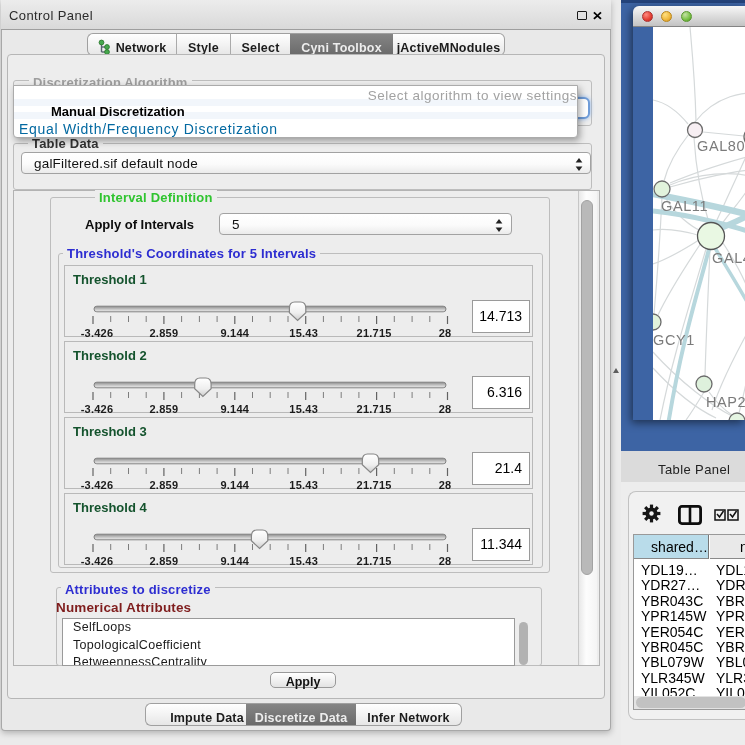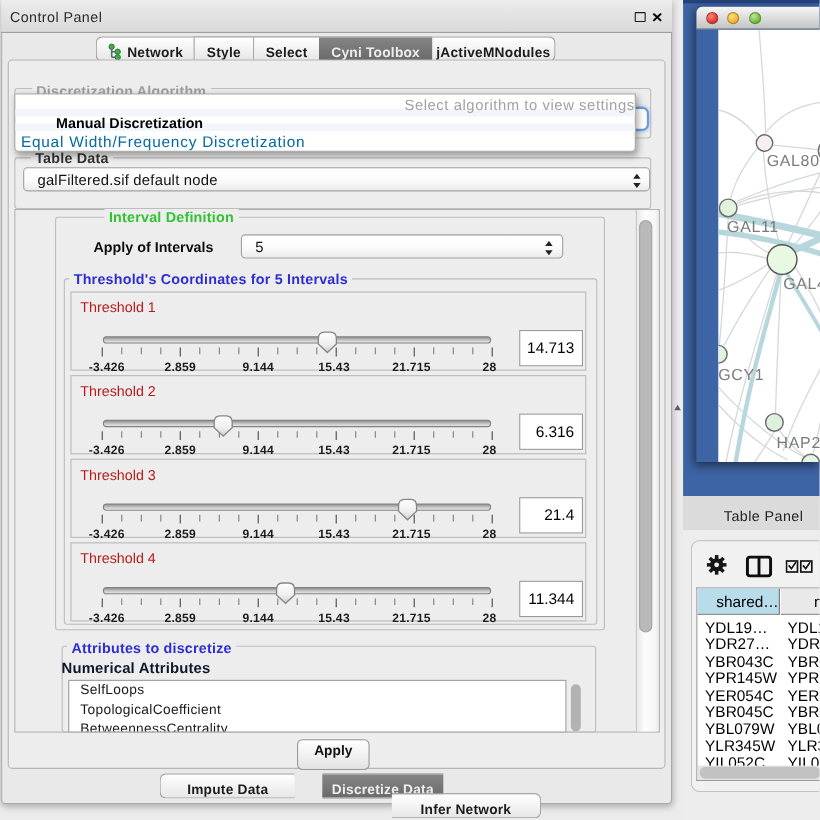--- a/index.html
+++ b/index.html
@@ -34,30 +34,30 @@
 .arrows { position:absolute; }
 
 #scrollpanel { position:absolute; left:13px; top:190px; width:587px; height:476px;
   background:#ededed; border:1px solid #b3b3b3; }
 #vsb { position:absolute; left:578px; top:191px; width:19px; height:474px;
   background:linear-gradient(90deg,#e8e8e8,#fdfdfd 40%,#f4f4f4); border-left:1px solid #c6c6c6; }
 #vsb .th { position:absolute; left:2px; top:9px; width:12px; height:375px; background:#b9b9b9;
   border:1px solid #a2a2a2; border-radius:7px; }
 
 .tblock { position:absolute; left:64px; width:469px; height:72px; background:#ededed; border:1px solid #b9b9b9; }
-.tlab { position:absolute; left:8px; top:6px; font-size:13px; font-weight:normal; color:#b91c1c; }
+.tlab { position:absolute; left:8px; top:6px; font-size:13px; font-weight:bold; color:#14532d; }
 .vbox { position:absolute; left:407px; top:34px; width:58px; height:33px; background:#fff;
   border:1px solid #9a9a9a; font-size:14px; color:#000; text-align:right; line-height:31px; padding-right:7px; }
 
 #listbox { position:absolute; left:62px; top:618px; width:453px; height:48px; background:#fff;
   border:1px solid #9a9a9a; overflow:hidden; font-size:12.5px; color:#1a1a1a; letter-spacing:0.3px; }
 #listbox div { padding-left:10px; height:17.5px; line-height:17.5px; }
 #lsb { position:absolute; left:519px; top:622px; width:8.5px; height:43px; background:#b2b2b2; border-radius:4.5px; }
 
-#applybtn { position:absolute; left:270px; top:672px; width:66px; height:28px;
+#applybtn { position:absolute; left:270px; top:672px; width:66px; height:16px;
   background:linear-gradient(#ffffff,#e3e3e3); border:1px solid #999; border-radius:5px;
   font-size:12.5px; font-weight:bold; color:#111; text-align:center; line-height:19px; }
 
 
 #popup { position:absolute; left:13px; top:85px; width:565px; height:53px; background:#fff;
   border:1px solid #ababab; border-radius:0 0 4px 4px; box-shadow:2px 3px 7px rgba(0,0,0,0.35); z-index:50; }
 #popup .r1 { position:absolute; left:0; top:2px; width:100%; text-align:right; font-size:13.5px; color:#a2a2a2; letter-spacing:0.5px; }
 #popup .r2 { position:absolute; left:5px; top:18px; font-size:13px; font-weight:bold; color:#000;padding-left:32px; }
 #popup .r3 { position:absolute; left:5px; top:35px; font-size:14px; color:#0369a1; letter-spacing:0.7px; }
 
@@ -337,33 +337,33 @@
         <text x="222.7" y="43" text-anchor="middle" font-family="Liberation Sans, sans-serif" font-size="11" font-weight="bold" letter-spacing="0.25" fill="#1c1c1c">15.43</text>
         <text x="293.1" y="43" text-anchor="middle" font-family="Liberation Sans, sans-serif" font-size="11" font-weight="bold" letter-spacing="0.25" fill="#1c1c1c">21.715</text>
         <text x="364.0" y="43" text-anchor="middle" font-family="Liberation Sans, sans-serif" font-size="11" font-weight="bold" letter-spacing="0.25" fill="#1c1c1c">28</text>
         <path d="M 170.4,14.2 Q 170.4,8 175.7,8 L 181.5,8 Q 186.8,8 186.8,14.2 L 186.8,18.8 L 178.6,26.5 L 170.4,18.8 Z" fill="url(#thm)" stroke="#868686" stroke-width="1.2"></path>
       </svg>
 <div class="vbox">11.344</div>
 </div>
 
 <div class="group" style="left:56px; top:587px; width:486px; height:79px;"></div>
 <div class="glab" style="left:61px; top:582px; color:#2d2dd1;">Attributes to discretize</div>
-<div style="position:absolute; left:56px; top:600px; font-size:13.5px; font-weight:bold; letter-spacing:0.15px; color:#0f172a;">Numerical Attributes</div>
+<div style="position:absolute; left:56px; top:600px; font-size:13.5px; font-weight:bold; letter-spacing:0.15px; color:#7f1d1d;">Numerical Attributes</div>
 <div id="listbox">
   <div>SelfLoops</div>
       <div>TopologicalCoefficient</div>
       <div>BetweennessCentrality</div>
 </div>
 <div id="lsb"></div>
 
 <div id="applybtn">Apply</div>
 
 <div class="seg first" style="left:145px; top:703px; width:123px;">Impute Data</div>
-<div class="seg dark" style="left:246px; top:703px; width:110px;margin-left:47px;">Discretize Data</div>
-<div class="seg last" style="left:356px; top:721px; width:136px;">Infer Network</div>
+<div class="seg dark" style="left:246px; top:703px; width:110px;">Discretize Data</div>
+<div class="seg last" style="left:356px; top:703px; width:106px;">Infer Network</div>
 
 <div id="popup">
   <div style="position:absolute;left:0;top:13px;width:100%;height:6.5px;background:#f2f6fb;"></div>
   <div style="position:absolute;left:0;top:26px;width:100%;height:6.5px;background:#f2f6fb;"></div>
   <div class="r1">Select algorithm to view settings</div>
   <div class="r2">Manual Discretization</div>
   <div class="r3">Equal Width/Frequency Discretization</div>
 </div>
 
 <div id="bluebg">

